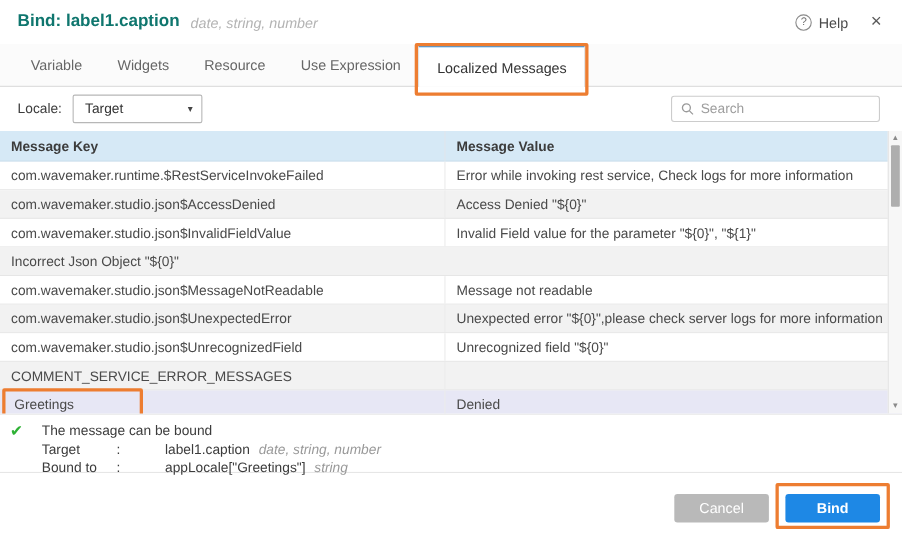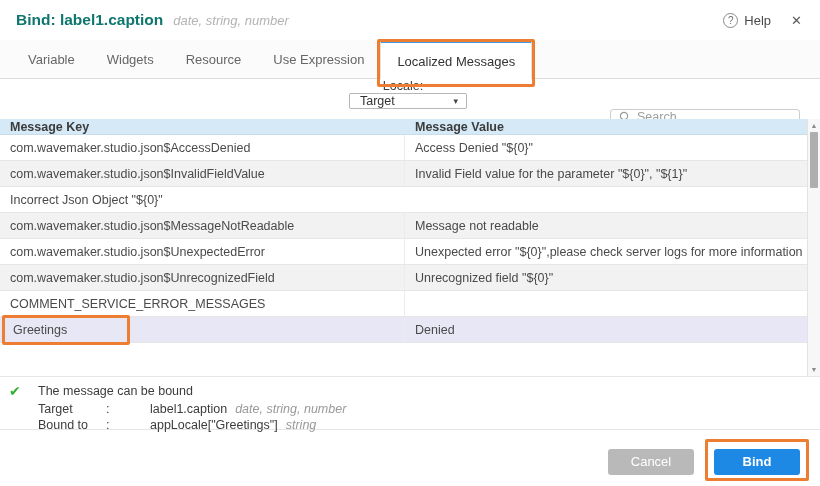--- a/index.html
+++ b/index.html
@@ -33,36 +33,36 @@
     display:flex;align-items:stretch;padding-left:12px;position:relative;}
   .tab{padding:0 16px;display:flex;align-items:center;font-size:13px;color:#666;
     cursor:pointer;position:relative;}
   .tab.active{background:#fff;color:#333;border-top:3px solid var(--tabblue);
     border-left:1px solid #e2e2e2;border-right:1px solid #e2e2e2;margin-bottom:-1px;z-index:2;}
   .ring{position:absolute;border:3px solid var(--orange);border-radius:2px;
     pointer-events:none;z-index:5;}
   .tab-ring{left:-4px;right:-4px;top:-4px;bottom:-8px;}
 
   
-  .toolbar{height:40px;display:flex;align-items:center;padding:0 20px 0 16px;flex-direction:column;}
+  .toolbar{height:40px;display:flex;align-items:center;padding:0 20px 0 16px;}
   .locale-label{font-size:12.5px;color:#3c3c3c;margin-right:10px;}
   .select{width:118px;height:26px;border:1px solid #b7b7b7;border-radius:2px;
     display:flex;align-items:center;justify-content:space-between;
     padding:0 8px 0 10px;font-size:12.5px;color:#333;cursor:pointer;background:#fff;}
   .caret{font-size:9px;color:#444;}
   .search{margin-left:auto;width:190px;height:24px;border:1px solid #ccc;border-radius:3px;
     display:flex;align-items:center;padding:0 8px;background:#fff;}
   .search svg{flex:0 0 auto;margin-right:6px;}
   .search input{border:none;outline:none;flex:1;font-size:12.5px;color:#333;
     font-family:"Liberation Sans","DejaVu Sans",sans-serif;background:transparent;}
   .search input::placeholder{color:#9e9e9e;}
 
   
   .table{position:relative;height:258px;overflow:hidden;border-bottom:1px solid #e6e6e6;}
-  .thead{display:flex;height:16px;background:var(--headerbg);border-bottom:1px solid #c9dcea;}
+  .thead{display:flex;height:28px;background:var(--headerbg);border-bottom:1px solid #c9dcea;}
   .cell{display:flex;align-items:center;padding-left:10px;white-space:nowrap;overflow:visible;}
   .key{width:405px;flex:0 0 405px;border-right:1px solid #e0e6eb;}
   .val{flex:1;padding-right:16px;}
   .th{font-size:12.5px;font-weight:bold;color:#3c3c3c;overflow:hidden;}
   .trow{display:flex;height:26px;border-bottom:1px solid #e6e6e6;background:#fff;
     font-size:12.5px;color:#4a4a4a;cursor:pointer;}
   .trow:nth-child(even){background:#f2f2f2;}
   .trow .key{border-right:1px solid #ececec;}
   .trow.selected{background:var(--selrow);}
   .key-hl{display:inline-flex;align-items:center;border:3px solid var(--orange);
@@ -79,21 +79,21 @@
 
   
   .status{position:relative;height:53px;border-bottom:1px solid #e6e6e6;
     padding:7px 16px 0 38px;font-size:12.5px;color:#3c3c3c;}
   .check{position:absolute;left:9px;top:6px;color:var(--green);font-size:14px;font-weight:bold;}
   .status-grid{display:grid;grid-template-columns:68px 44px auto;margin-top:3px;line-height:16px;}
   .hint{font-style:italic;color:#999;margin-left:8px;}
 
   
   .buttonbar{height:57px;display:flex;justify-content:flex-end;align-items:center;
-    padding:6px 20px 0 0;gap:20px;}
+    padding:6px 20px 0 0;gap:15px;}
   .btn{width:86px;height:26px;border:none;border-radius:3px;font-size:13px;color:#fff;
     cursor:pointer;font-family:"Liberation Sans","DejaVu Sans",sans-serif;}
   .btn.cancel{background:var(--cancelgray);}
   .btn.bind{background:var(--bindblue);font-weight:bold;}
   .btn-wrap{position:relative;display:inline-flex;}
   .bind-ring{top:-10px;bottom:-6px;left:-9px;right:-9px;}
 </style>
 </head>
 <body>
 
@@ -133,20 +133,24 @@
       <input placeholder="Search" style="">
     </div>
   </div>
 
   <div class="table">
     <div class="thead">
       <div class="cell key th">Message Key</div>
       <div class="cell val th">Message Value</div>
     </div>
     <div class="tbody">
+        <div class="trow">
+          <div class="cell key">com.wavemaker.runtime.$RestServiceInvokeFailed</div>
+          <div class="cell val">Error while invoking rest service, Check logs for more information</div>
+        </div>
         <div class="trow">
           <div class="cell key">com.wavemaker.studio.json$AccessDenied</div>
           <div class="cell val">Access Denied "${0}"</div>
         </div>
         <div class="trow">
           <div class="cell key">com.wavemaker.studio.json$InvalidFieldValue</div>
           <div class="cell val">Invalid Field value for the parameter "${0}", "${1}"</div>
         </div>
         <div class="trow">
           <div class="cell val">Incorrect Json Object "${0}"</div>

